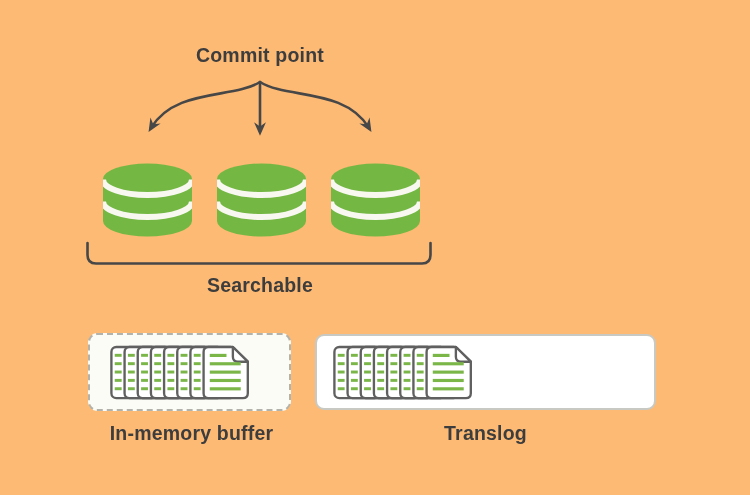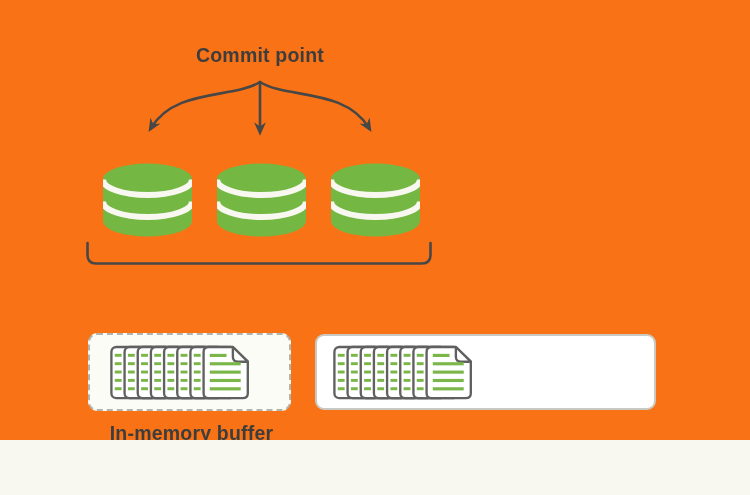--- a/index.html
+++ b/index.html
@@ -2,22 +2,22 @@
 <html><head>
 <meta charset="utf-8">
 <style>
   html,body{margin:0;padding:0;}
   body{
     font-family:"Liberation Sans", sans-serif;
     background:#f8f8f1;
   }
   .canvas{
     position:relative;
-    width:750px;height:440px;
-    background:#f97316;
+    width:750px;height:495px;
+    background:#fdba74;
     overflow:hidden;
   }
   .label{
     position:absolute;
     color:#3d3d3d;
     font-weight:700;
     font-size:19.5px;
     text-align:center;
     letter-spacing:.2px;
     white-space:nowrap;
@@ -87,20 +87,21 @@
       <path d="M0,16 A44.5,15.5 0 0 1 89,16 L89,58 A44.5,15.5 0 0 1 0,58 Z" fill="#74b843"></path>
       <path d="M0,16.5 A44.5,15.5 0 0 0 89,16.5" stroke="#f8f8f1" stroke-width="6" fill="none"></path>
       <path d="M0,38.5 A44.5,15.5 0 0 0 89,38.5" stroke="#f8f8f1" stroke-width="6" fill="none"></path>
     </svg>
   </div>
 
   <svg class="bracket-svg" width="348" height="26" viewBox="0 0 348 26">
     <path d="M2.5,2 L2.5,14 Q2.5,22.5 11,22.5 L337,22.5 Q345.5,22.5 345.5,14 L345.5,2" stroke="#474747" stroke-width="2.6" fill="none" stroke-linecap="round"></path>
   </svg>
 
+  <div class="label searchable-label">Searchable</div>
 
   <div class="buffer-box">
     <svg class="doc-stack" width="140" height="57" viewBox="0 0 142 58">
       <g fill="#ffffff" stroke="#606060" stroke-width="2.4">
         <rect x="1.2" y="2" width="46" height="52" rx="5"></rect>
       </g>
       <g fill="#7ab648">
         <rect x="4.6" y="9" width="7" height="3"></rect>
           <rect x="4.6" y="17.5" width="7" height="3"></rect>
         <rect x="4.6" y="26" width="7" height="3"></rect>
@@ -258,14 +259,15 @@
         <g fill="#7ab648">
           <rect x="7.5" y="9" width="17" height="3.2"></rect>
           <rect x="7.5" y="17.5" width="31.5" height="3.2"></rect>
           <rect x="7.5" y="26" width="31.5" height="3.2"></rect>
           <rect x="7.5" y="34.5" width="31.5" height="3.2"></rect>
           <rect x="7.5" y="43" width="31.5" height="3.2"></rect>
         </g>
       </g>
     </svg>
   </div>
+  <div class="label translog-label">Translog</div>
 
 </div>
 
 </body></html>

